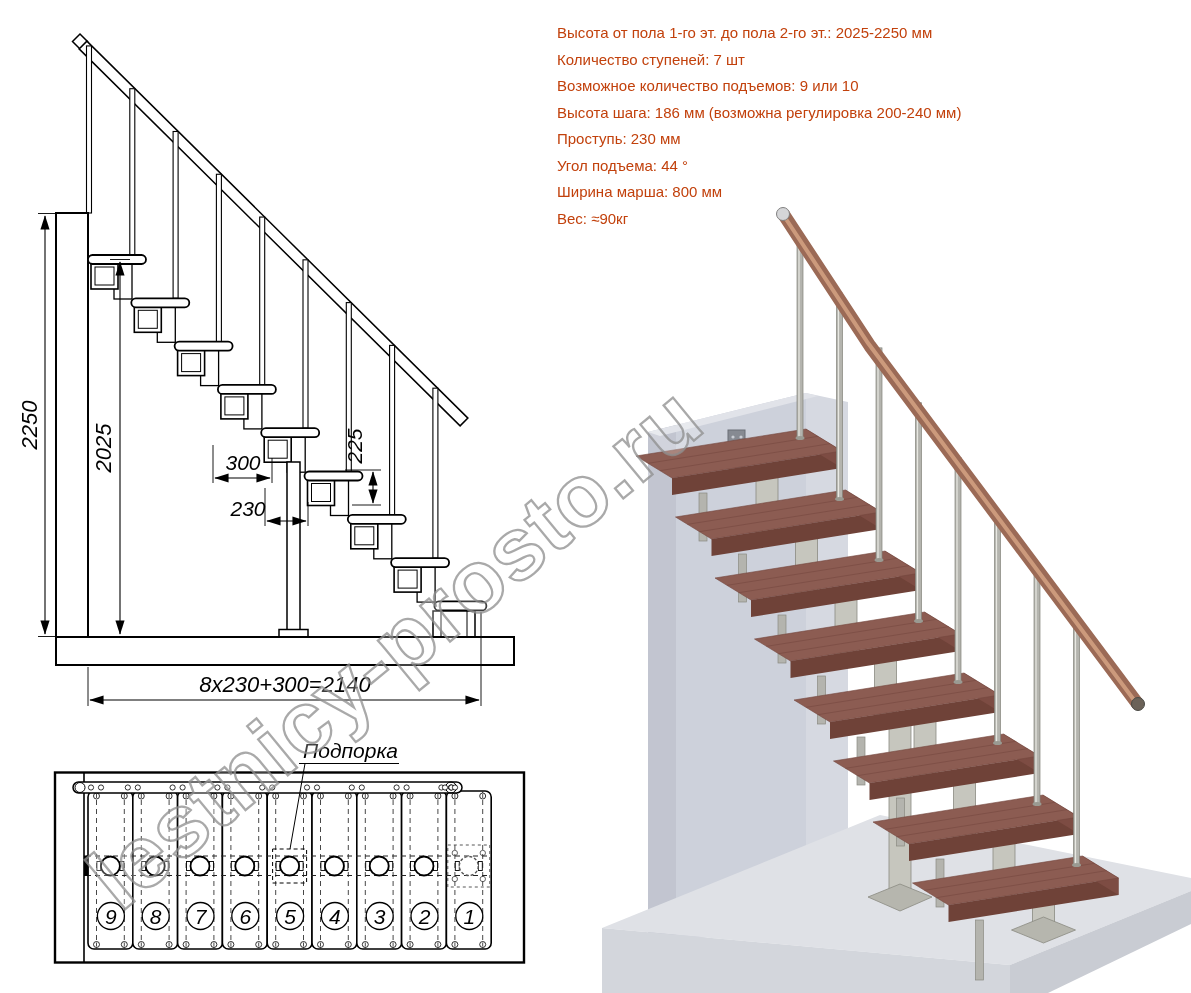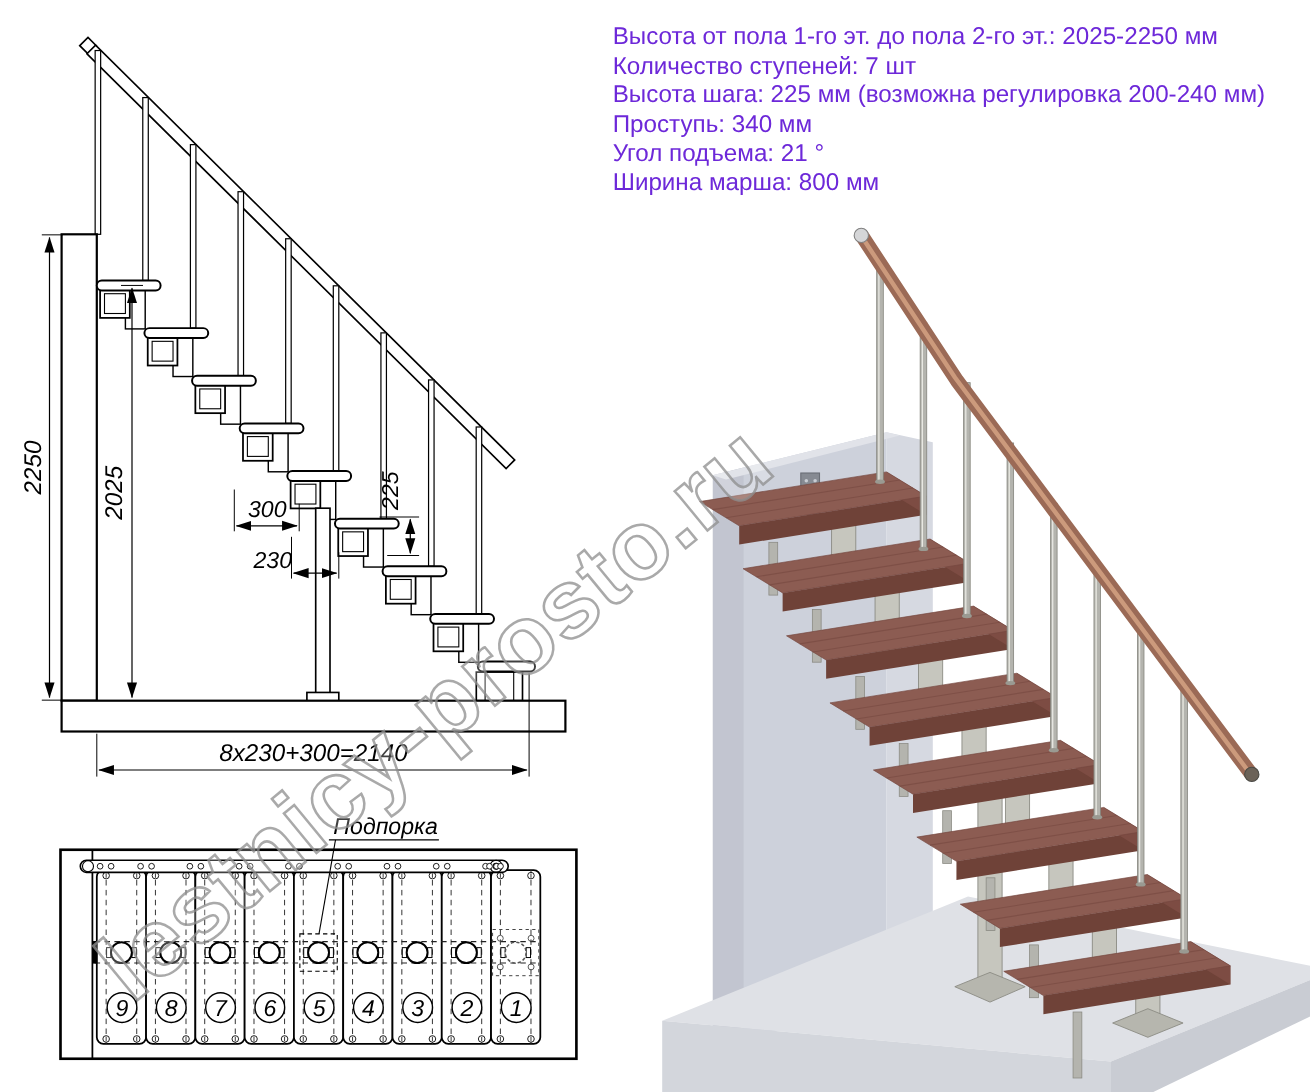--- a/index.html
+++ b/index.html
@@ -2,21 +2,21 @@
 <html><head>
 <meta charset="utf-8">
 <style>
   html,body{margin:0;padding:0;background:#fff;}
   body{width:1191px;height:993px;position:relative;overflow:hidden;
        font-family:"Liberation Sans",sans-serif;}
   #drawings,#render3d{position:absolute;top:0;}
   #drawings{left:0;width:545px;height:993px;z-index:2;}
   #render3d{left:545px;width:646px;height:993px;z-index:1;}
   #spec-block{position:absolute;left:557px;top:20px;width:620px;z-index:3;
-              font-size:22px;line-height:26.5px;color:#6d28d9;}
+              font-size:15px;line-height:26.5px;color:#c2410c;}
   #watermark{position:absolute;left:104px;top:838px;z-index:6;height:110px;
              transform:rotate(-39.5deg);transform-origin:0 50%;
              font-size:88px;font-weight:bold;letter-spacing:1px;white-space:nowrap;
              color:rgba(255,255,255,0.28);
              -webkit-text-stroke:2.3px rgba(143,143,143,0.85);
              pointer-events:none;opacity:0.9;}
   .dtext{font:italic 21px "Liberation Sans",sans-serif;fill:#000;}
   .dtext-big{font:italic 22px "Liberation Sans",sans-serif;fill:#000;}
   .ptext{font:italic 21px "Liberation Sans",sans-serif;fill:#000;}
   .lbl{font:italic 21px "Liberation Sans",sans-serif;fill:#000;}
@@ -438,19 +438,21 @@
       <polyline points="784,215 870,346 1137,703" fill="none" stroke="#9b6a56" stroke-width="13" stroke-linecap="round" stroke-linejoin="round"></polyline>
       <polyline points="782,213 868,343 1134,700" fill="none" stroke="#d2a081" stroke-width="4" stroke-linecap="round" opacity="0.9"></polyline>
       <circle cx="783" cy="214" r="6.5" fill="#d5d6d8" stroke="#808080" stroke-width="1"></circle>
       <circle cx="1138" cy="704" r="6.5" fill="#6b6258" stroke="#4a4a45" stroke-width="1"></circle>
     </g>
 </svg>
 
 <div id="spec-block">
   <div>Высота от пола 1-го эт. до пола 2-го эт.: 2025-2250 мм</div>
   <div>Количество ступеней: 7 шт</div>
-  <div>Высота шага: 225 мм (возможна регулировка 200-240 мм)</div>
-  <div>Проступь: 340 мм</div>
-  <div>Угол подъема: 21 °</div>
+  <div>Возможное количество подъемов: 9 или 10</div>
+  <div>Высота шага: 186 мм (возможна регулировка 200-240 мм)</div>
+  <div>Проступь: 230 мм</div>
+  <div>Угол подъема: 44 °</div>
   <div>Ширина марша: 800 мм</div>
+  <div>Вес: ≈90кг</div>
 </div>
 
 <div id="watermark">lestnicy-prosto.ru</div>
 
 </body></html>

